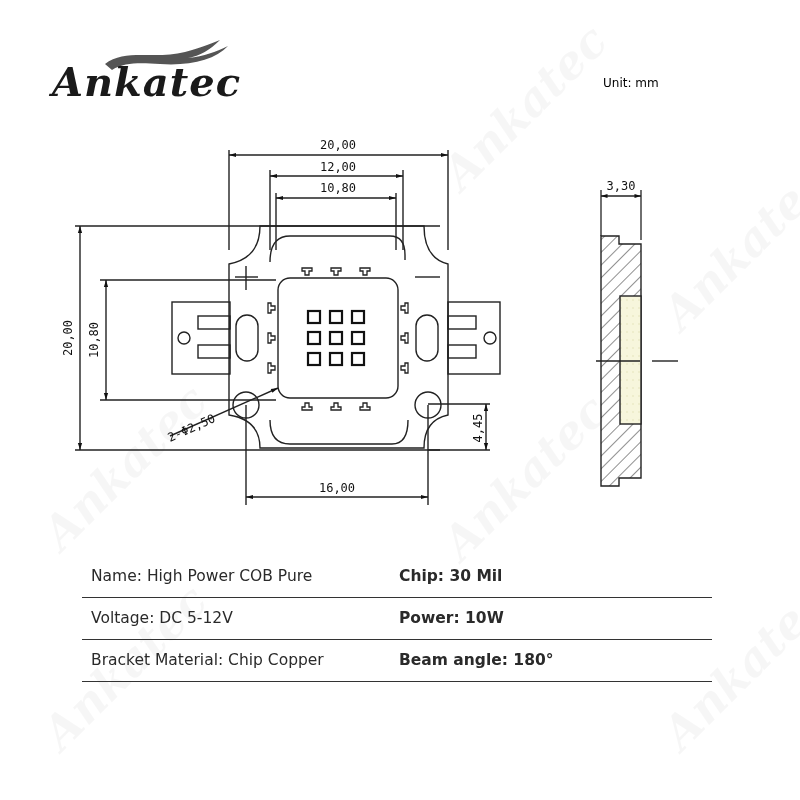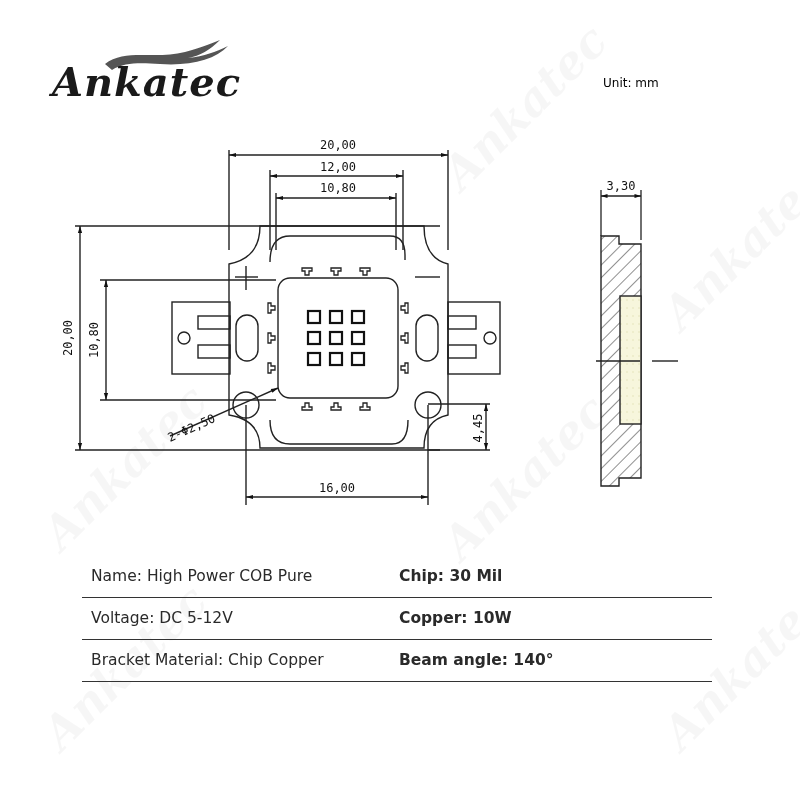--- a/index.html
+++ b/index.html
@@ -155,19 +155,19 @@
   </g>
 </svg>
 
 <div class="specs">
   <div class="spec-row">
     <span class="spec-cell spec-left">Name: High Power COB Pure</span>
     <span class="spec-cell spec-right">Chip: 30 Mil</span>
   </div>
   <div class="spec-row">
     <span class="spec-cell spec-left">Voltage: DC 5-12V</span>
-    <span class="spec-cell spec-right">Copper: 10W</span>
+    <span class="spec-cell spec-right">Power: 10W</span>
   </div>
   <div class="spec-row">
     <span class="spec-cell spec-left">Bracket Material: Chip Copper</span>
-    <span class="spec-cell spec-right">Beam angle: 140°</span>
+    <span class="spec-cell spec-right">Beam angle: 180°</span>
   </div>
 </div>
 
 </body></html>

